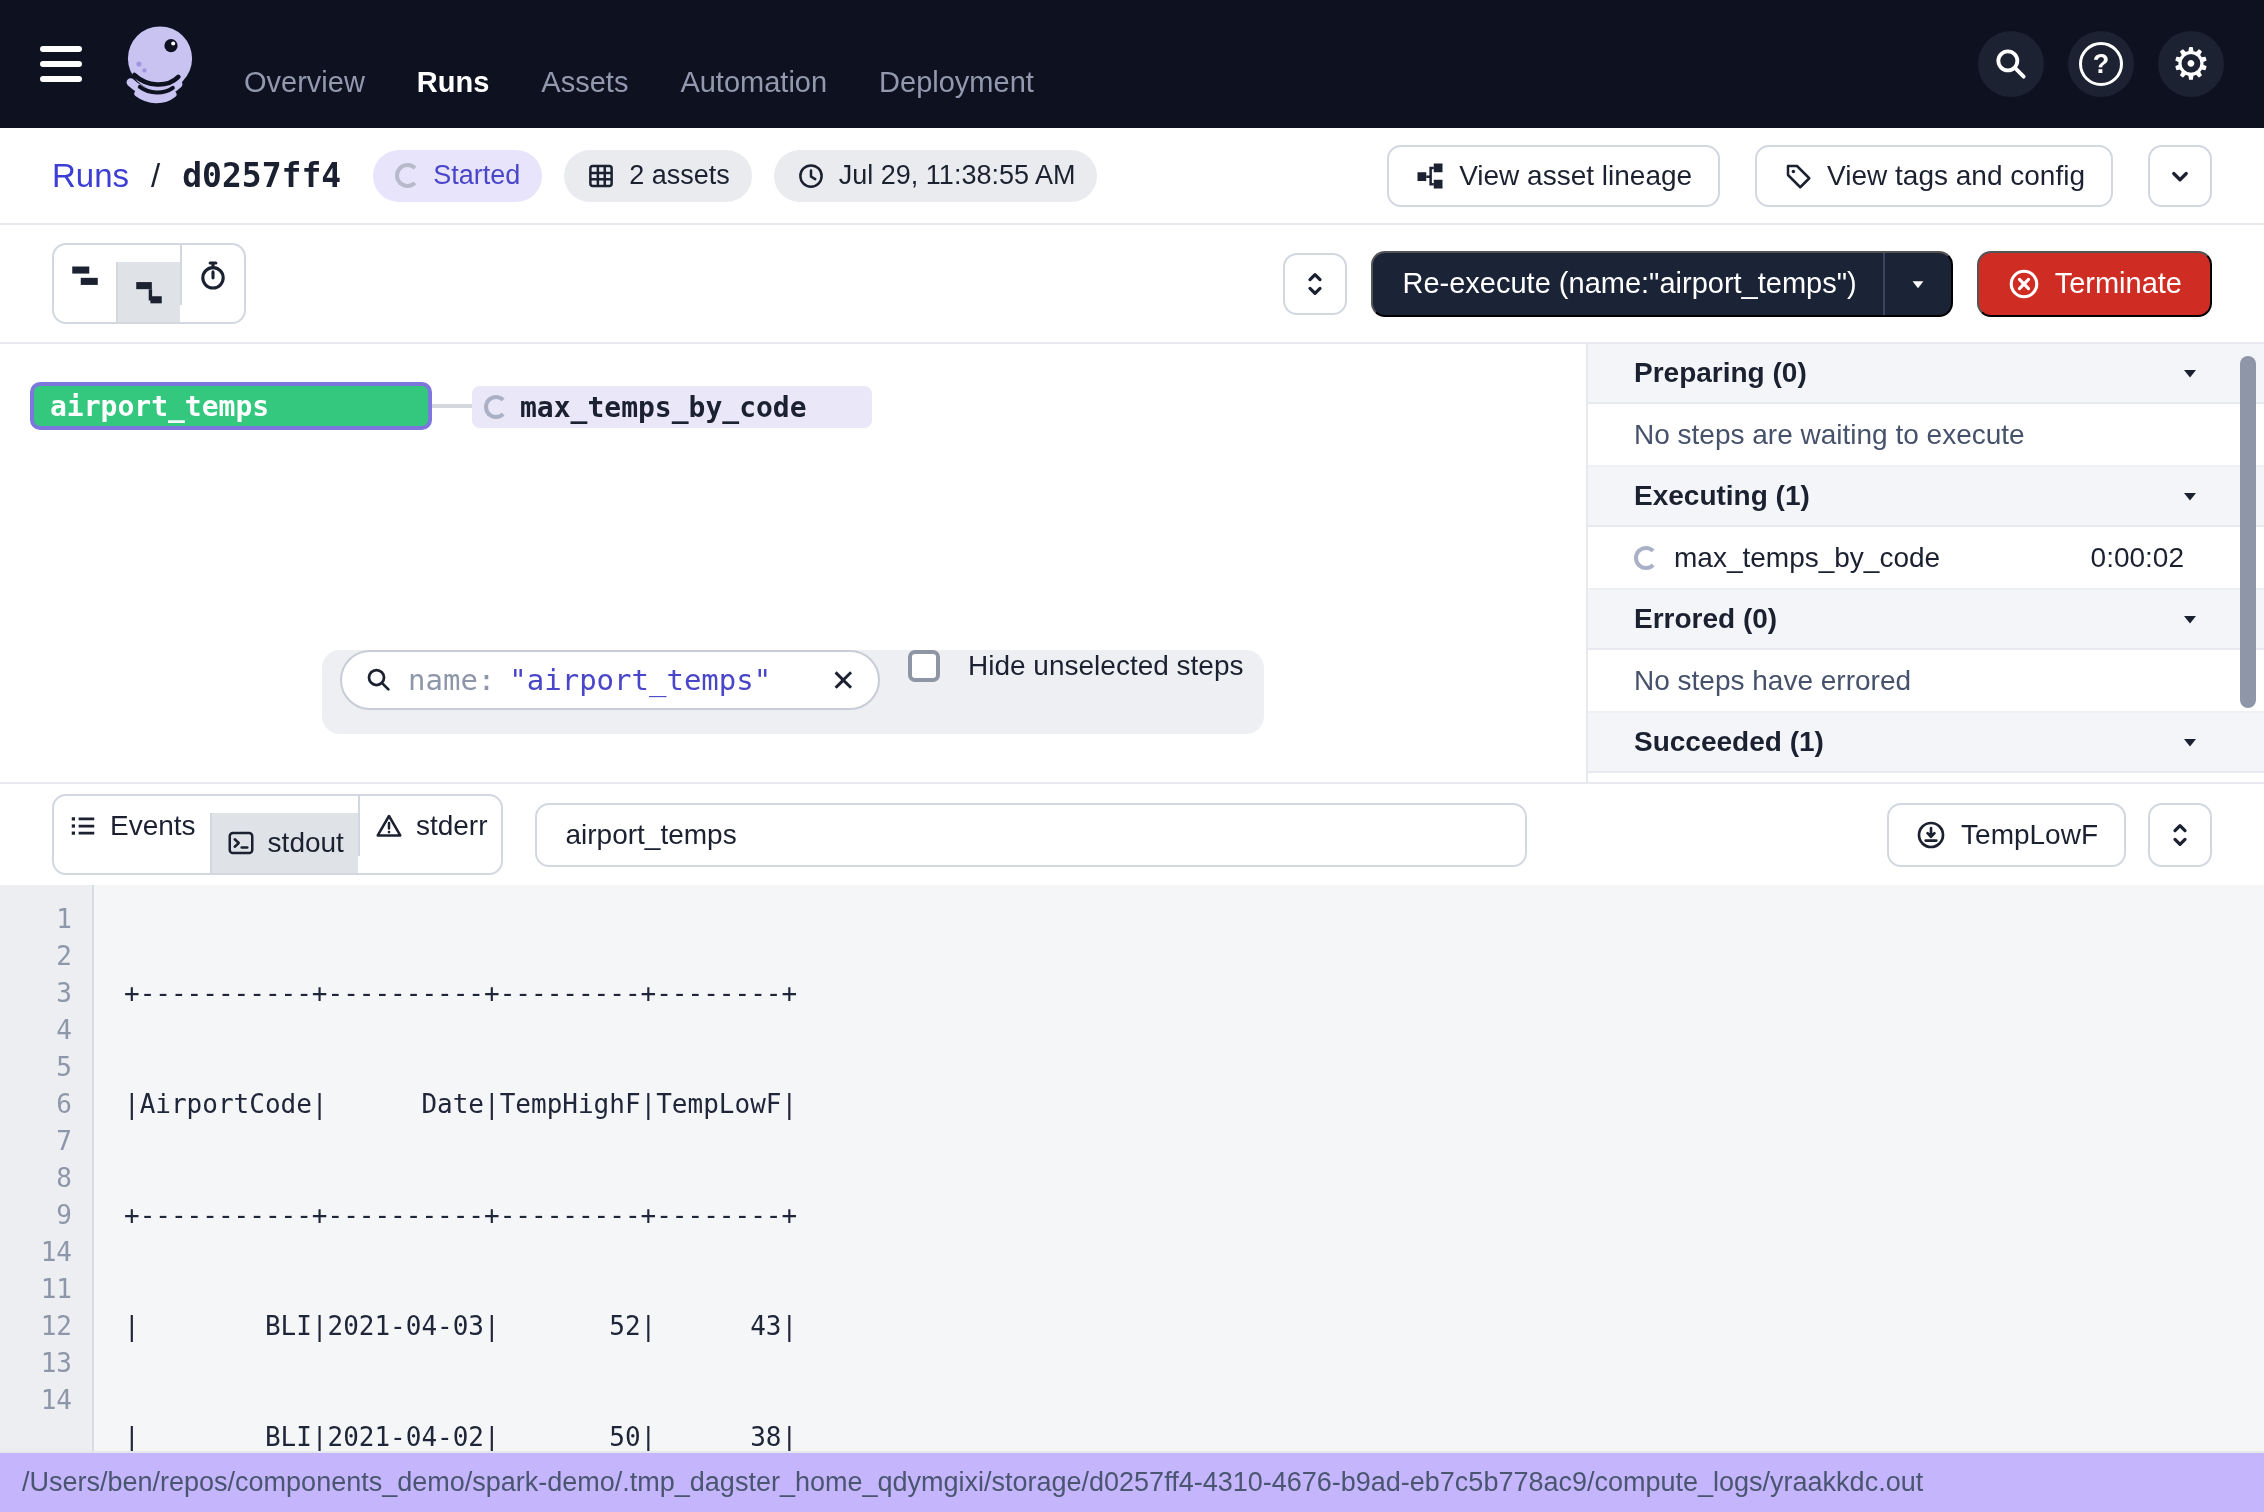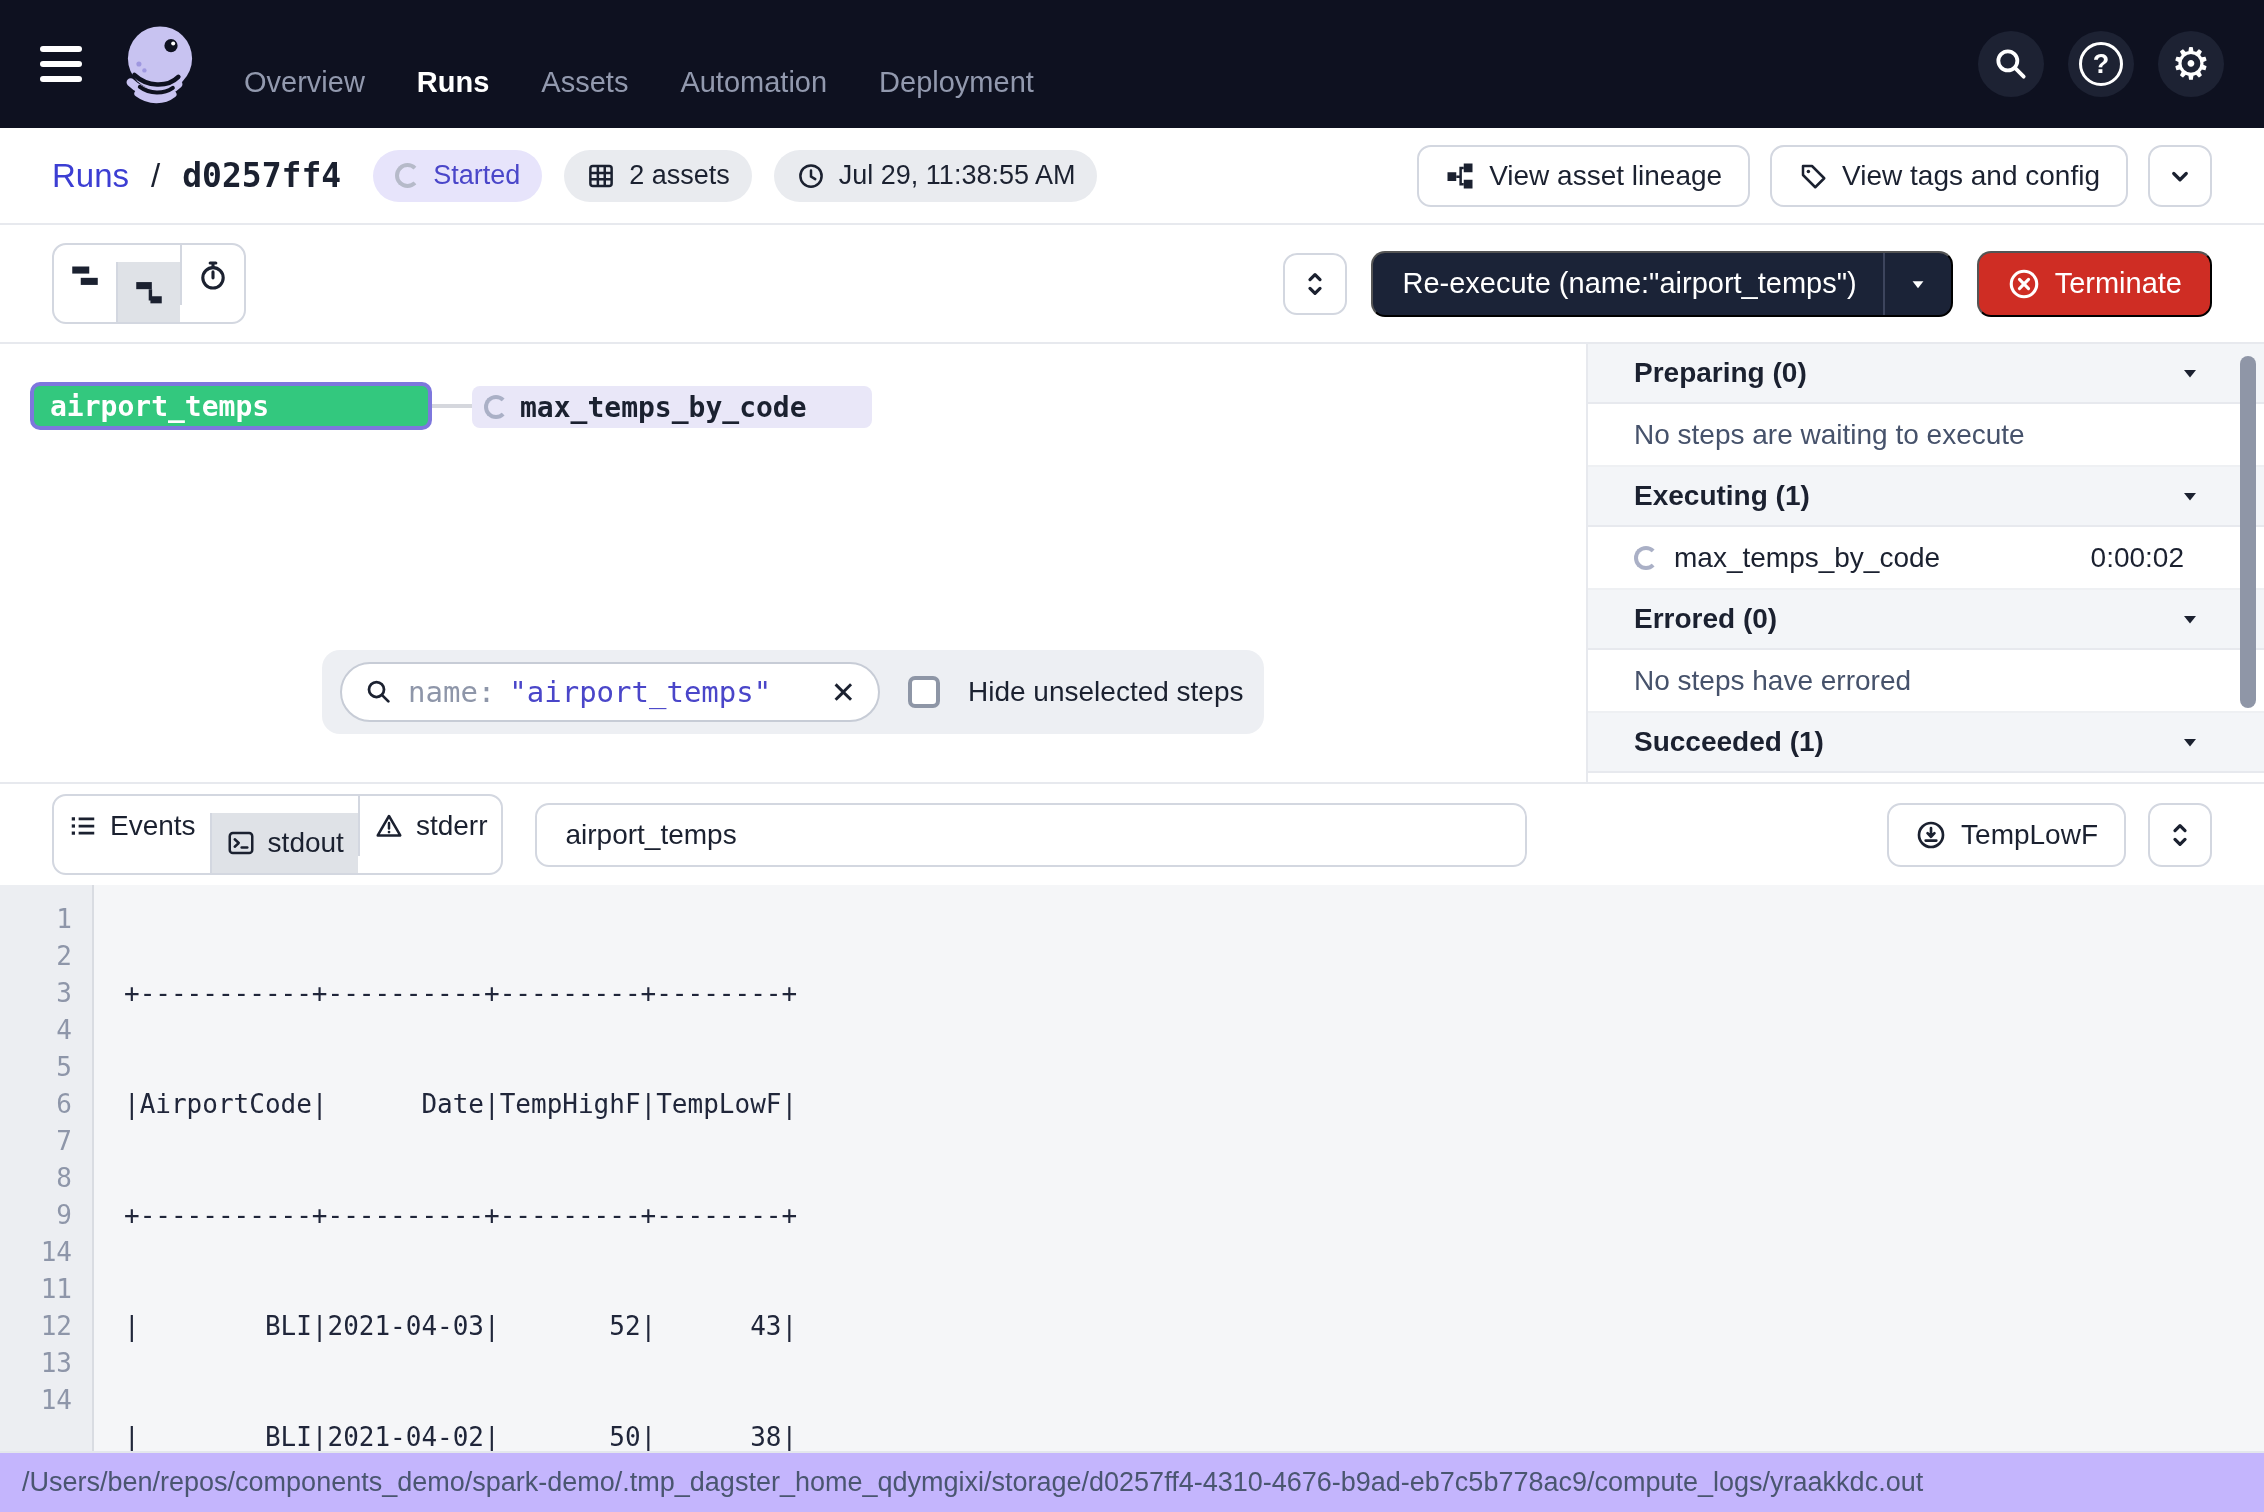--- a/index.html
+++ b/index.html
@@ -22,21 +22,21 @@
   .gear-glyph { font-family:"DejaVu Sans", sans-serif; font-size:44px; line-height:1; }
 
   
   .run-header { height:97px; border-bottom:2px solid #e7e9ee; display:flex; align-items:center; padding:0 52px; gap:22px; flex:none; }
   .crumb-root { color:#3c3ed3; font-size:33px; font-weight:500; cursor:pointer; }
   .crumb-sep { font-size:33px; color:#1b2130; }
   .run-id { font-size:33px; font-weight:600; }
   .pill { height:52px; border-radius:26px; background:#e9ebef; display:inline-flex; align-items:center; gap:13px; padding:0 22px; font-size:27px; color:#1b2130; }
   .pill-started { background:#e7e4fb; color:#4a46c9; margin-left:10px; }
   .spinner { width:25px; height:25px; border-radius:50%; border:4px solid #b6bac9; border-right-color:transparent; flex:none; }
-  .header-actions { margin-left:auto; display:flex; gap:20px; align-items:center; }
+  .header-actions { margin-left:auto; display:flex; gap:35px; align-items:center; }
   .btn-outline { height:62px; border:2px solid #d3d7e0; border-radius:14px; background:#fff; display:inline-flex; align-items:center; gap:14px; padding:0 26px; font-size:28px; color:#1b2130; cursor:pointer; }
   .btn-square { width:64px; padding:0; justify-content:center; }
 
   
   .toolbar { height:119px; border-bottom:2px solid #e7e9ee; display:flex; align-items:center; padding:0 52px; flex:none; }
   .seg { display:inline-flex; border:2px solid #d3d7e0; border-radius:14px; overflow:hidden; background:#fff; }
   .seg-btn { min-width:62px; height:60px; display:flex; align-items:center; justify-content:center; gap:12px; border-left:2px solid #d3d7e0; cursor:pointer; font-size:28px; padding:0 14px; }
   .seg-btn:first-child { border-left:none; }
   .seg-btn.selected { background:#dfe2e7;margin-top:17px; }
   .toolbar-right { margin-left:auto; display:flex; gap:24px; align-items:center; }
@@ -45,21 +45,21 @@
   .btn-danger { height:66px; background:#cf2d24; color:#fff; border-radius:14px; padding:0 28px; font-size:29px; display:inline-flex; align-items:center; gap:14px; cursor:pointer; }
 
   
   .main { display:flex; height:440px; border-bottom:2px solid #e7e9ee; flex:none; }
   .graph-pane { position:relative; width:1586px; flex:none; }
   .node { position:absolute; display:flex; align-items:center; font-size:28px; font-weight:600; }
   .node-green { left:30px; top:38px; width:402px; height:48px; background:#33c87e; border:4px solid #7d77dd; border-radius:10px; color:#fff; padding-left:16px; cursor:pointer; }
   .connector { position:absolute; left:432px; top:60px; width:40px; height:4px; background:#d5d7dd; }
   .node-purple { left:472px; top:42px; width:400px; height:42px; background:#e9e7f8; border-radius:8px; color:#1b2130; gap:12px; padding-left:12px; cursor:pointer; }
   .spinner-sm { width:24px; height:24px; border-radius:50%; border:4px solid #aab0c6; border-right-color:transparent; flex:none; }
-  .search-overlay { position:absolute; left:322px; top:306px; width:942px; height:84px; background:#edeff3; border-radius:18px; display:flex; align-items:center; padding:0 18px; gap:28px; }
+  .search-overlay { position:absolute; left:322px; top:306px; width:942px; height:84px; background:#edeff3; border-radius:18px; display:flex; padding:0 18px; gap:28px; }
   .search-box { width:540px; height:60px; background:#fff; border:2px solid #c7ccd6; border-radius:30px; display:flex; align-items:center; padding:0 22px; gap:14px; font-size:29px; }
   .search-prefix { color:#8e96a9; }
   .search-term { color:#4a46c9; }
   .clear-x { margin-left:auto; font-size:30px; color:#1b2130; cursor:pointer; }
   .checkbox { width:32px; height:32px; border:4px solid #8e96a6; border-radius:7px; background:#fff; cursor:pointer; flex:none; }
   .check-label { font-size:28px; }
 
   
   .step-panel { flex:1; border-left:2px solid #e7e9ee; position:relative; overflow:hidden; }
   .sec-header { height:60px; background:#f3f5f8; border-bottom:2px solid #e7e9ee; display:flex; align-items:center; padding:0 36px 0 46px; font-size:28px; font-weight:700; cursor:pointer; }

